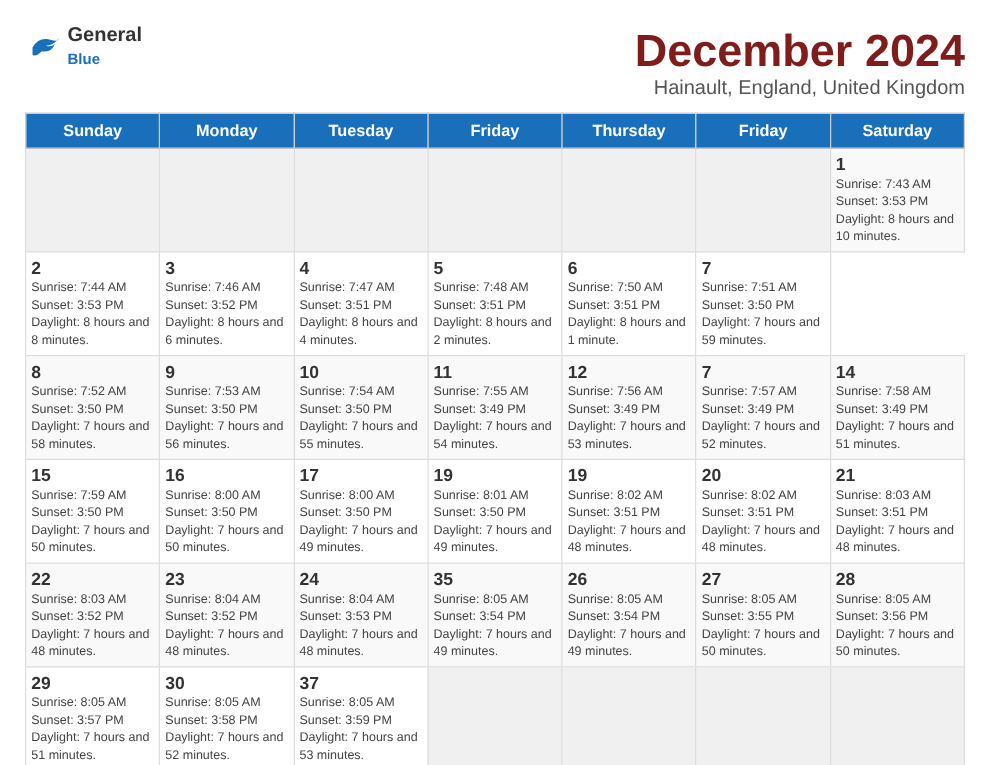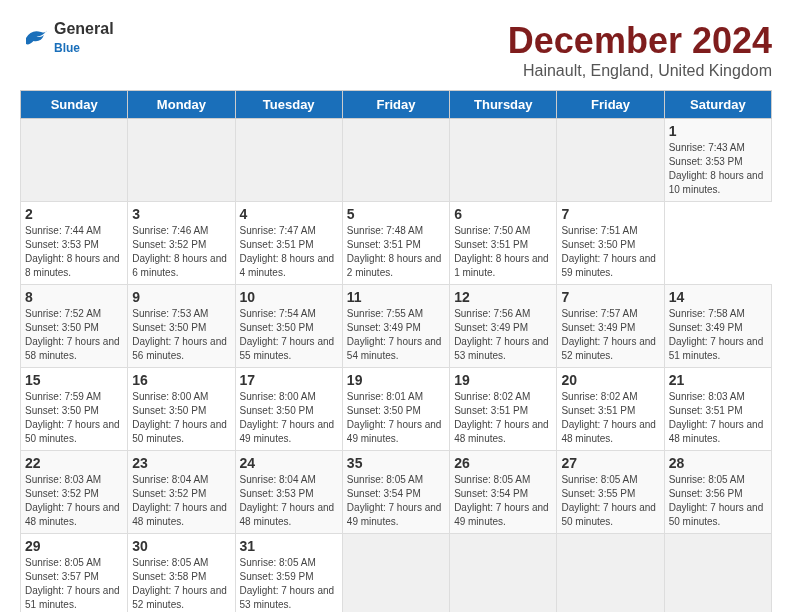--- a/index.html
+++ b/index.html
@@ -351,21 +351,21 @@
       </td>
         <td>
         <span class="day-num">30</span>
         <div class="day-detail">
           Sunrise: 8:05 AM<br>
           Sunset: 3:58 PM<br>
           Daylight: 7 hours and 52 minutes.
         </div>
       </td>
         <td>
-        <span class="day-num">31</span>
+        <span class="day-num">37</span>
         <div class="day-detail">
           Sunrise: 8:05 AM<br>
           Sunset: 3:59 PM<br>
           Daylight: 7 hours and 53 minutes.
         </div>
       </td>
         <td class="empty-cell"></td>
         <td class="empty-cell"></td>
         <td class="empty-cell"></td>
         <td class="empty-cell"></td>

